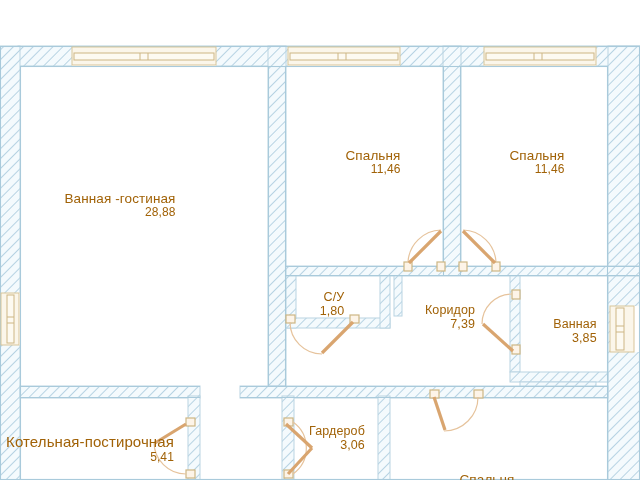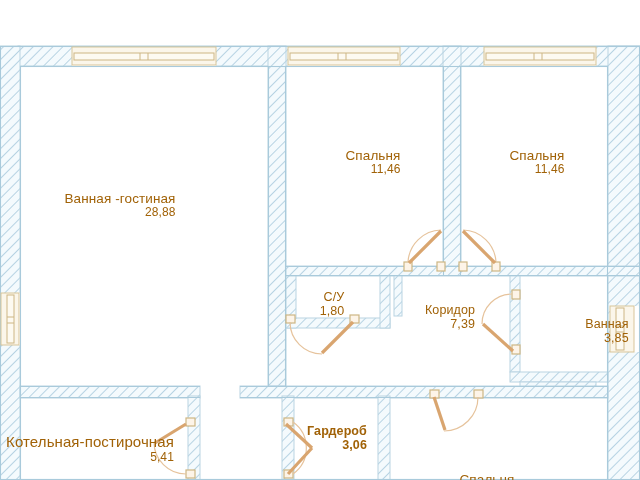--- a/index.html
+++ b/index.html
@@ -209,32 +209,32 @@
   <div class="room-label small" style="left:332px;top:304px;transform:translate(-50%,-50%);">
     <span class="nm">С/У</span>
     <span class="ar">1,80</span>
   </div>
 
   <div class="room-label small" style="left:450px;top:317px;transform:translate(-50%,-50%);">
     <span class="nm">Коридор</span>
     <span class="ar">7,39</span>
   </div>
 
-  <div class="room-label small" style="left:575px;top:331px;transform:translate(-50%,-50%);margin-left:32px;">
+  <div class="room-label small" style="left:575px;top:331px;transform:translate(-50%,-50%);">
     <span class="nm">Ванная</span>
     <span class="ar">3,85</span>
   </div>
 
   <div class="room-label wide" style="left:90px;top:449px;transform:translate(-50%,-50%);">
     <span class="nm">Котельная-постирочная</span>
     <span class="ar">5,41</span>
   </div>
 
 
-  <div class="room-label small" style="left:337px;top:438px;transform:translate(-50%,-50%);font-weight:bold;">
+  <div class="room-label small" style="left:337px;top:438px;transform:translate(-50%,-50%);">
     <span class="nm">Гардероб</span>
     <span class="ar">3,06</span>
   </div>
 
   <div class="room-label clipped" style="left:487px;top:478px;transform:translate(-50%,-50%);height:12px;">
     <span class="nm">Спальня</span>
   </div>
 
 </div>
 

